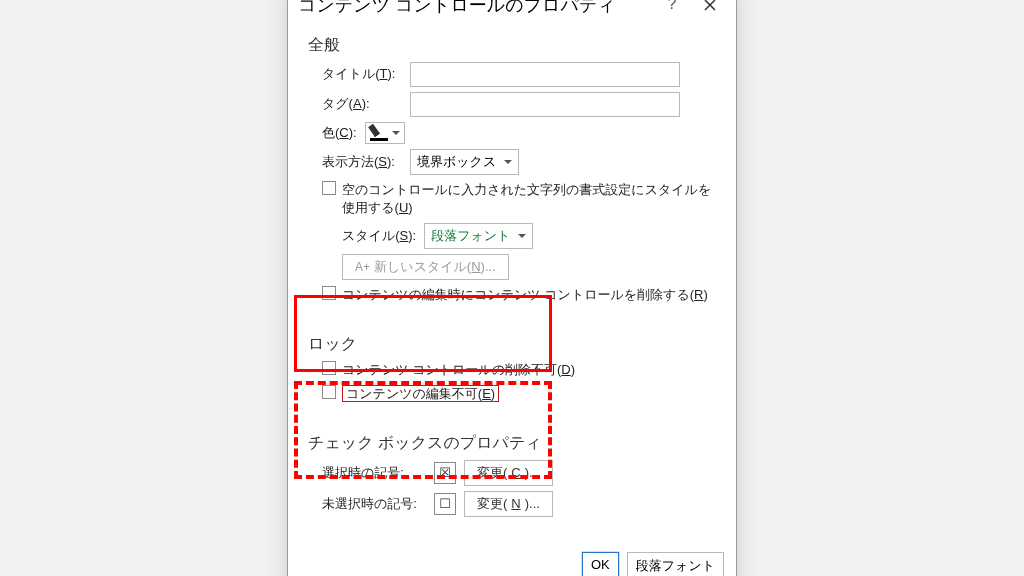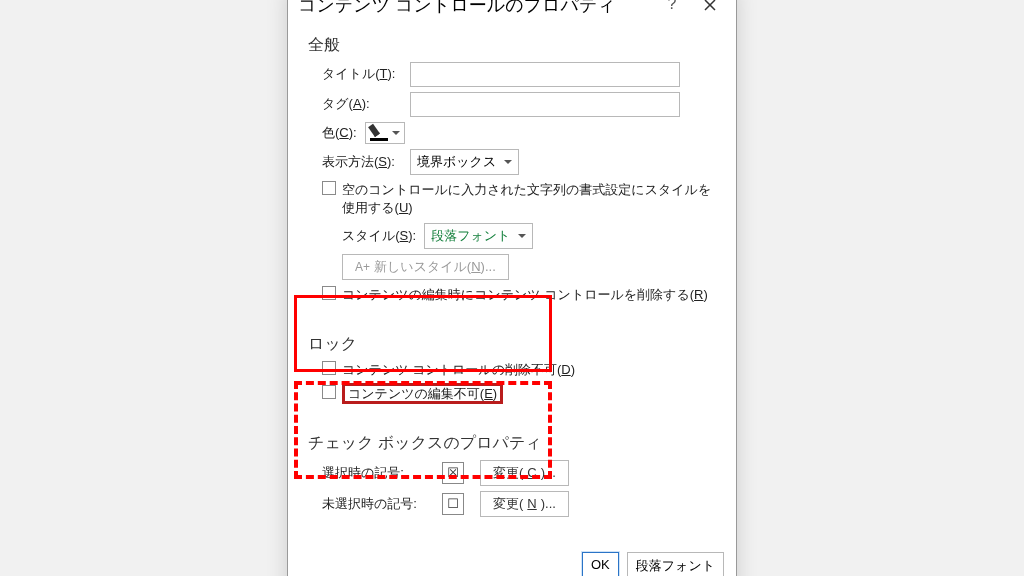--- a/index.html
+++ b/index.html
@@ -111,42 +111,42 @@
     }
     .btn-small.disabled { color: #9a9a9a; }
     .aplus { font-size: 12px; color: #9a9a9a; }
 
     .symbox {
       width: 22px; height: 22px; border: 1px solid #888;
       display: inline-flex; align-items: center; justify-content: center;
       font-size: 13px; color: #333;
     }
 
-    .row.sym { margin-left: 14px; gap: 16px; }
+    .row.sym { margin-left: 14px; gap: 8px; }
     .row.sym .label { width: 104px; }
 
     .footer {
       display: flex; justify-content: flex-end; gap: 8px;
       padding: 8px 12px 12px 12px;
     }
     .btn {
       border: 1px solid #b8b8b8; background: #fff; padding: 4px 8px;
       font-size: 13px; cursor: pointer;
     }
     .btn.primary { border: 1px solid #2a74c7; outline: 1px solid #cfe3f7; }
 
     
     .hl-solid {
       position: absolute; border: 3px solid #ff0000; pointer-events: none;
     }
     .hl-dashed {
       position: absolute; border: 4px dashed #ff0000; pointer-events: none;
     }
 
-    .boxed-label { border:3px solid #b91c1c; padding:0 3px; }
+    .boxed-label { border:1px solid #b91c1c; padding:0 3px; }
   </style>
 </head>
 <body>
 
 <div class="dialog">
 
   <div class="titlebar">
     <span class="titlebar-title">コンテンツ コントロールのプロパティ</span>
     <span class="titlebar-help">?</span>
     <span class="titlebar-close">

